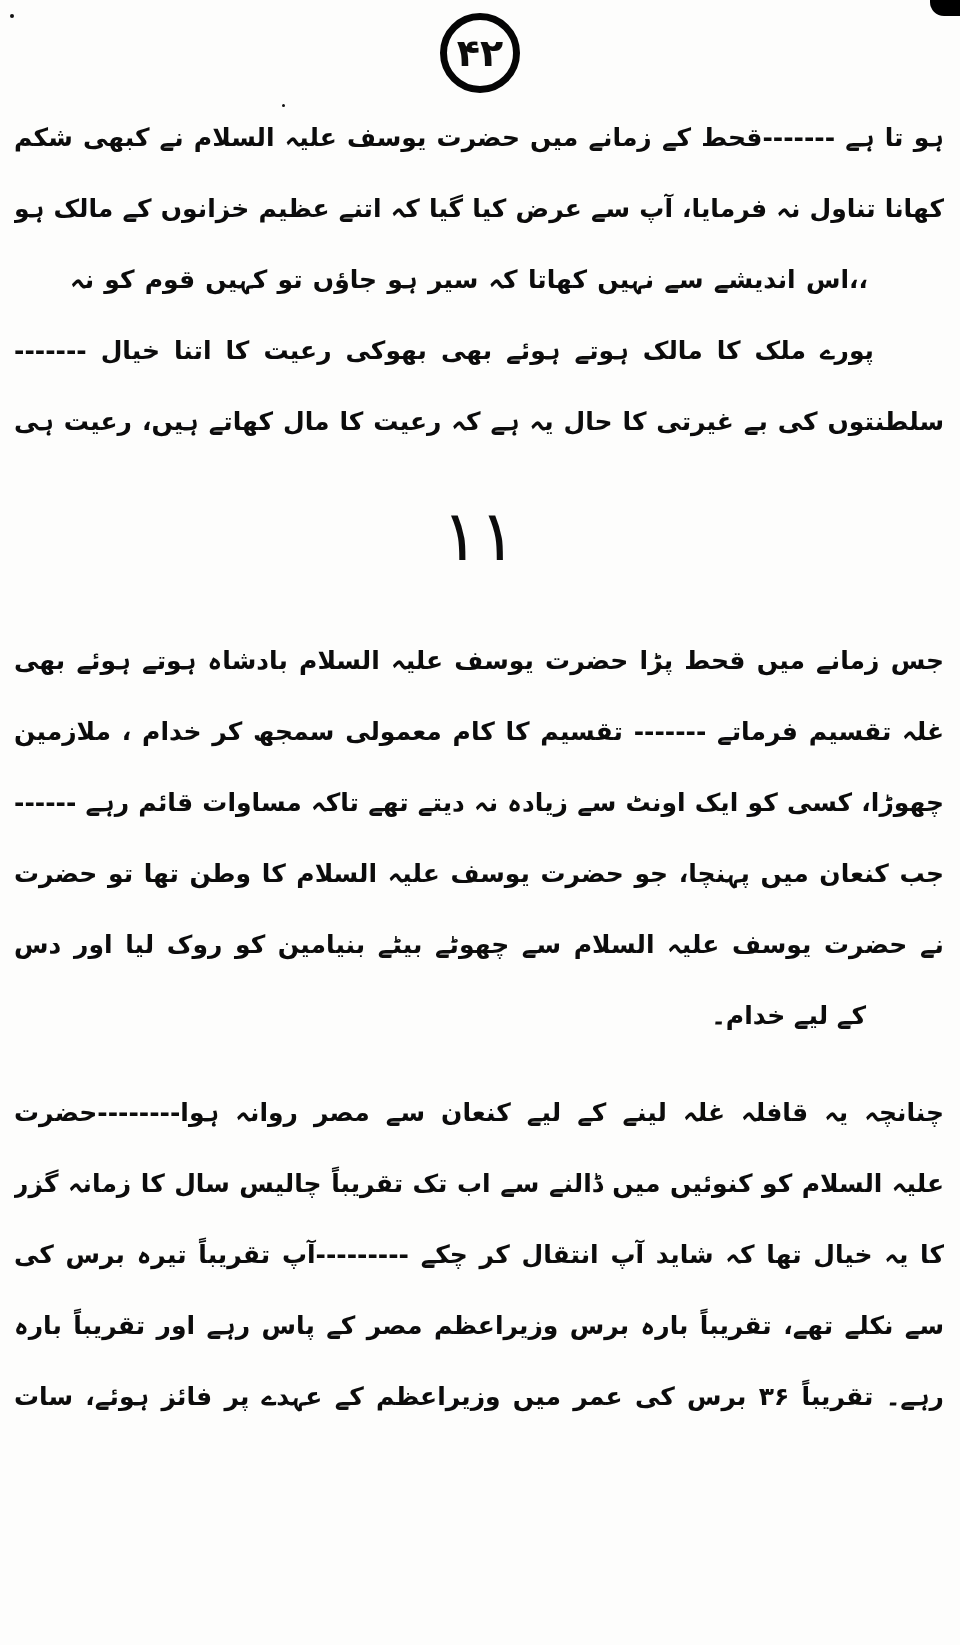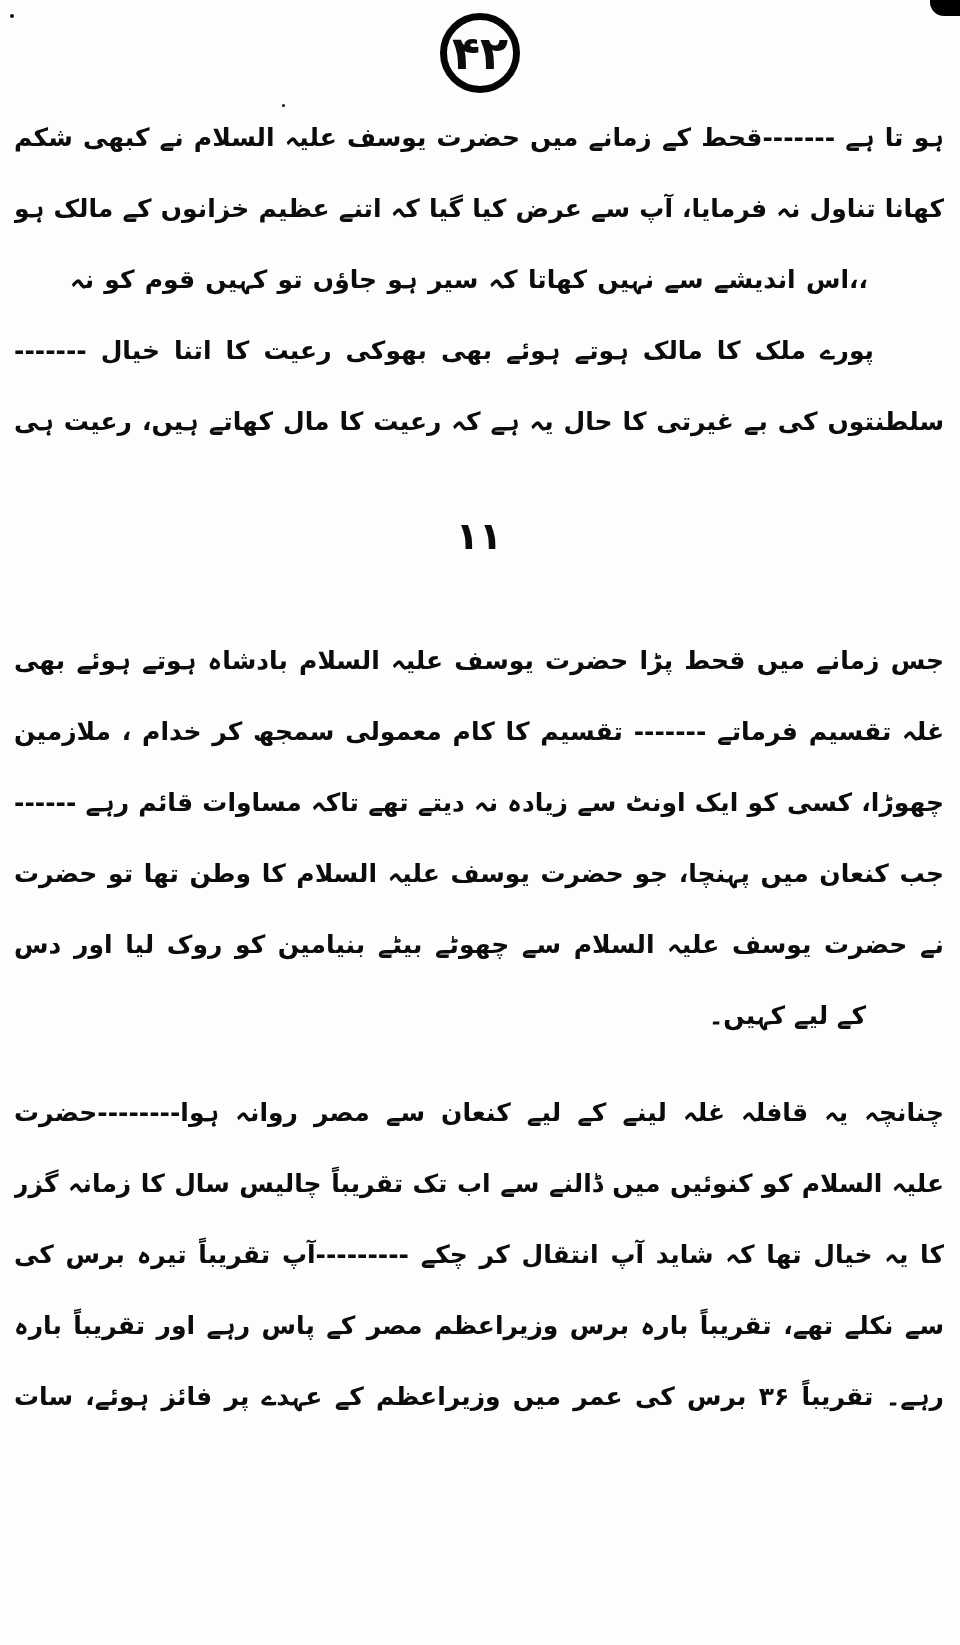--- a/index.html
+++ b/index.html
@@ -21,21 +21,21 @@
     position:absolute;width:4px;height:4px;background:#111;border-radius:50%;
   }
   .speck.s1{top:14px;left:10px;}
   .speck.s2{top:104px;left:282px;width:3px;height:3px;}
   
   .pagenum{
     position:absolute;top:13px;left:50%;transform:translateX(-50%);
     width:66px;height:66px;
     border:7px solid #050505;border-radius:50%;
     display:flex;align-items:center;justify-content:center;
-    font-size:46px;font-weight:700;
+    font-size:38px;font-weight:700;
     direction:rtl;
   }
   
   .content{
     position:absolute;top:102px;left:14px;right:16px;
     direction:rtl;
     font-weight:700;
     font-size:25px;
   }
   .line{
@@ -47,21 +47,21 @@
   .r{text-align:right;}
   .l3{padding-right:24px;}
   .l4{padding-right:76px;padding-left:56px;}
   .l5{padding-right:70px;}
   .l7{padding-right:252px;}
   .l13{padding-right:78px;}
   .p3-first{margin-top:26px;}
   .divider{
     height:168px;line-height:158px;
     text-align:center;
-    font-size:38px;font-weight:700;
+    font-size:70px;font-weight:400;
     letter-spacing:6px;
   }
 </style>
 </head>
 <body>
 
 <div class="page">
 
   <div class="corner-mark"></div>
   <div class="speck s1"></div>
@@ -79,21 +79,21 @@
     <div class="line j l5">پورے ملک کا مالک ہوتے ہوئے بھی بھوکی رعیت کا اتنا خیال ------- جدید</div>
     <div class="line j">سلطنتوں کی بے غیرتی کا حال یہ ہے کہ رعیت کا مال کھاتے ہیں، رعیت ہی پر غراتے ہیں اور</div>
 
     <div class="divider">۱۱</div>
 
     <div class="line j">جس زمانے میں قحط پڑا حضرت یوسف علیہ السلام بادشاہ ہوتے ہوئے بھی اپنے سامنے</div>
     <div class="line j">غلہ تقسیم فرماتے ------- تقسیم کا کام معمولی سمجھ کر خدام ، ملازمین اور نوکروں پر نہ</div>
     <div class="line j">چھوڑا، کسی کو ایک اونٹ سے زیادہ نہ دیتے تھے تاکہ مساوات قائم رہے --------قحط کا اثر</div>
     <div class="line j">جب کنعان میں پہنچا، جو حضرت یوسف علیہ السلام کا وطن تھا تو حضرت یعقوب علیہ السلام</div>
     <div class="line j">نے حضرت یوسف علیہ السلام سے چھوٹے بیٹے بنیامین کو روک لیا اور دس بیٹوں کو غلے لینے</div>
-    <div class="line r l13">کے لیے کہیں۔</div>
+    <div class="line r l13">کے لیے خدام۔</div>
 
     <div class="line j p3-first">چنانچہ یہ قافلہ غلہ لینے کے لیے کنعان سے مصر روانہ ہوا--------حضرت یوسف</div>
     <div class="line j">علیہ السلام کو کنوئیں میں ڈالنے سے اب تک تقریباً چالیس سال کا زمانہ گزر چکا تھا اور بھائیوں</div>
     <div class="line j">کا یہ خیال تھا کہ شاید آپ انتقال کر چکے ---------آپ تقریباً تیرہ برس کی عمر میں گھر</div>
     <div class="line j">سے نکلے تھے، تقریباً بارہ برس وزیراعظم مصر کے پاس رہے اور تقریباً بارہ برس قید خانہ میں</div>
     <div class="line j">رہے۔ تقریباً ۳۶ برس کی عمر میں وزیراعظم کے عہدے پر فائز ہوئے، سات برس خوشحالی</div>
 
   </div>
 </div>
 

